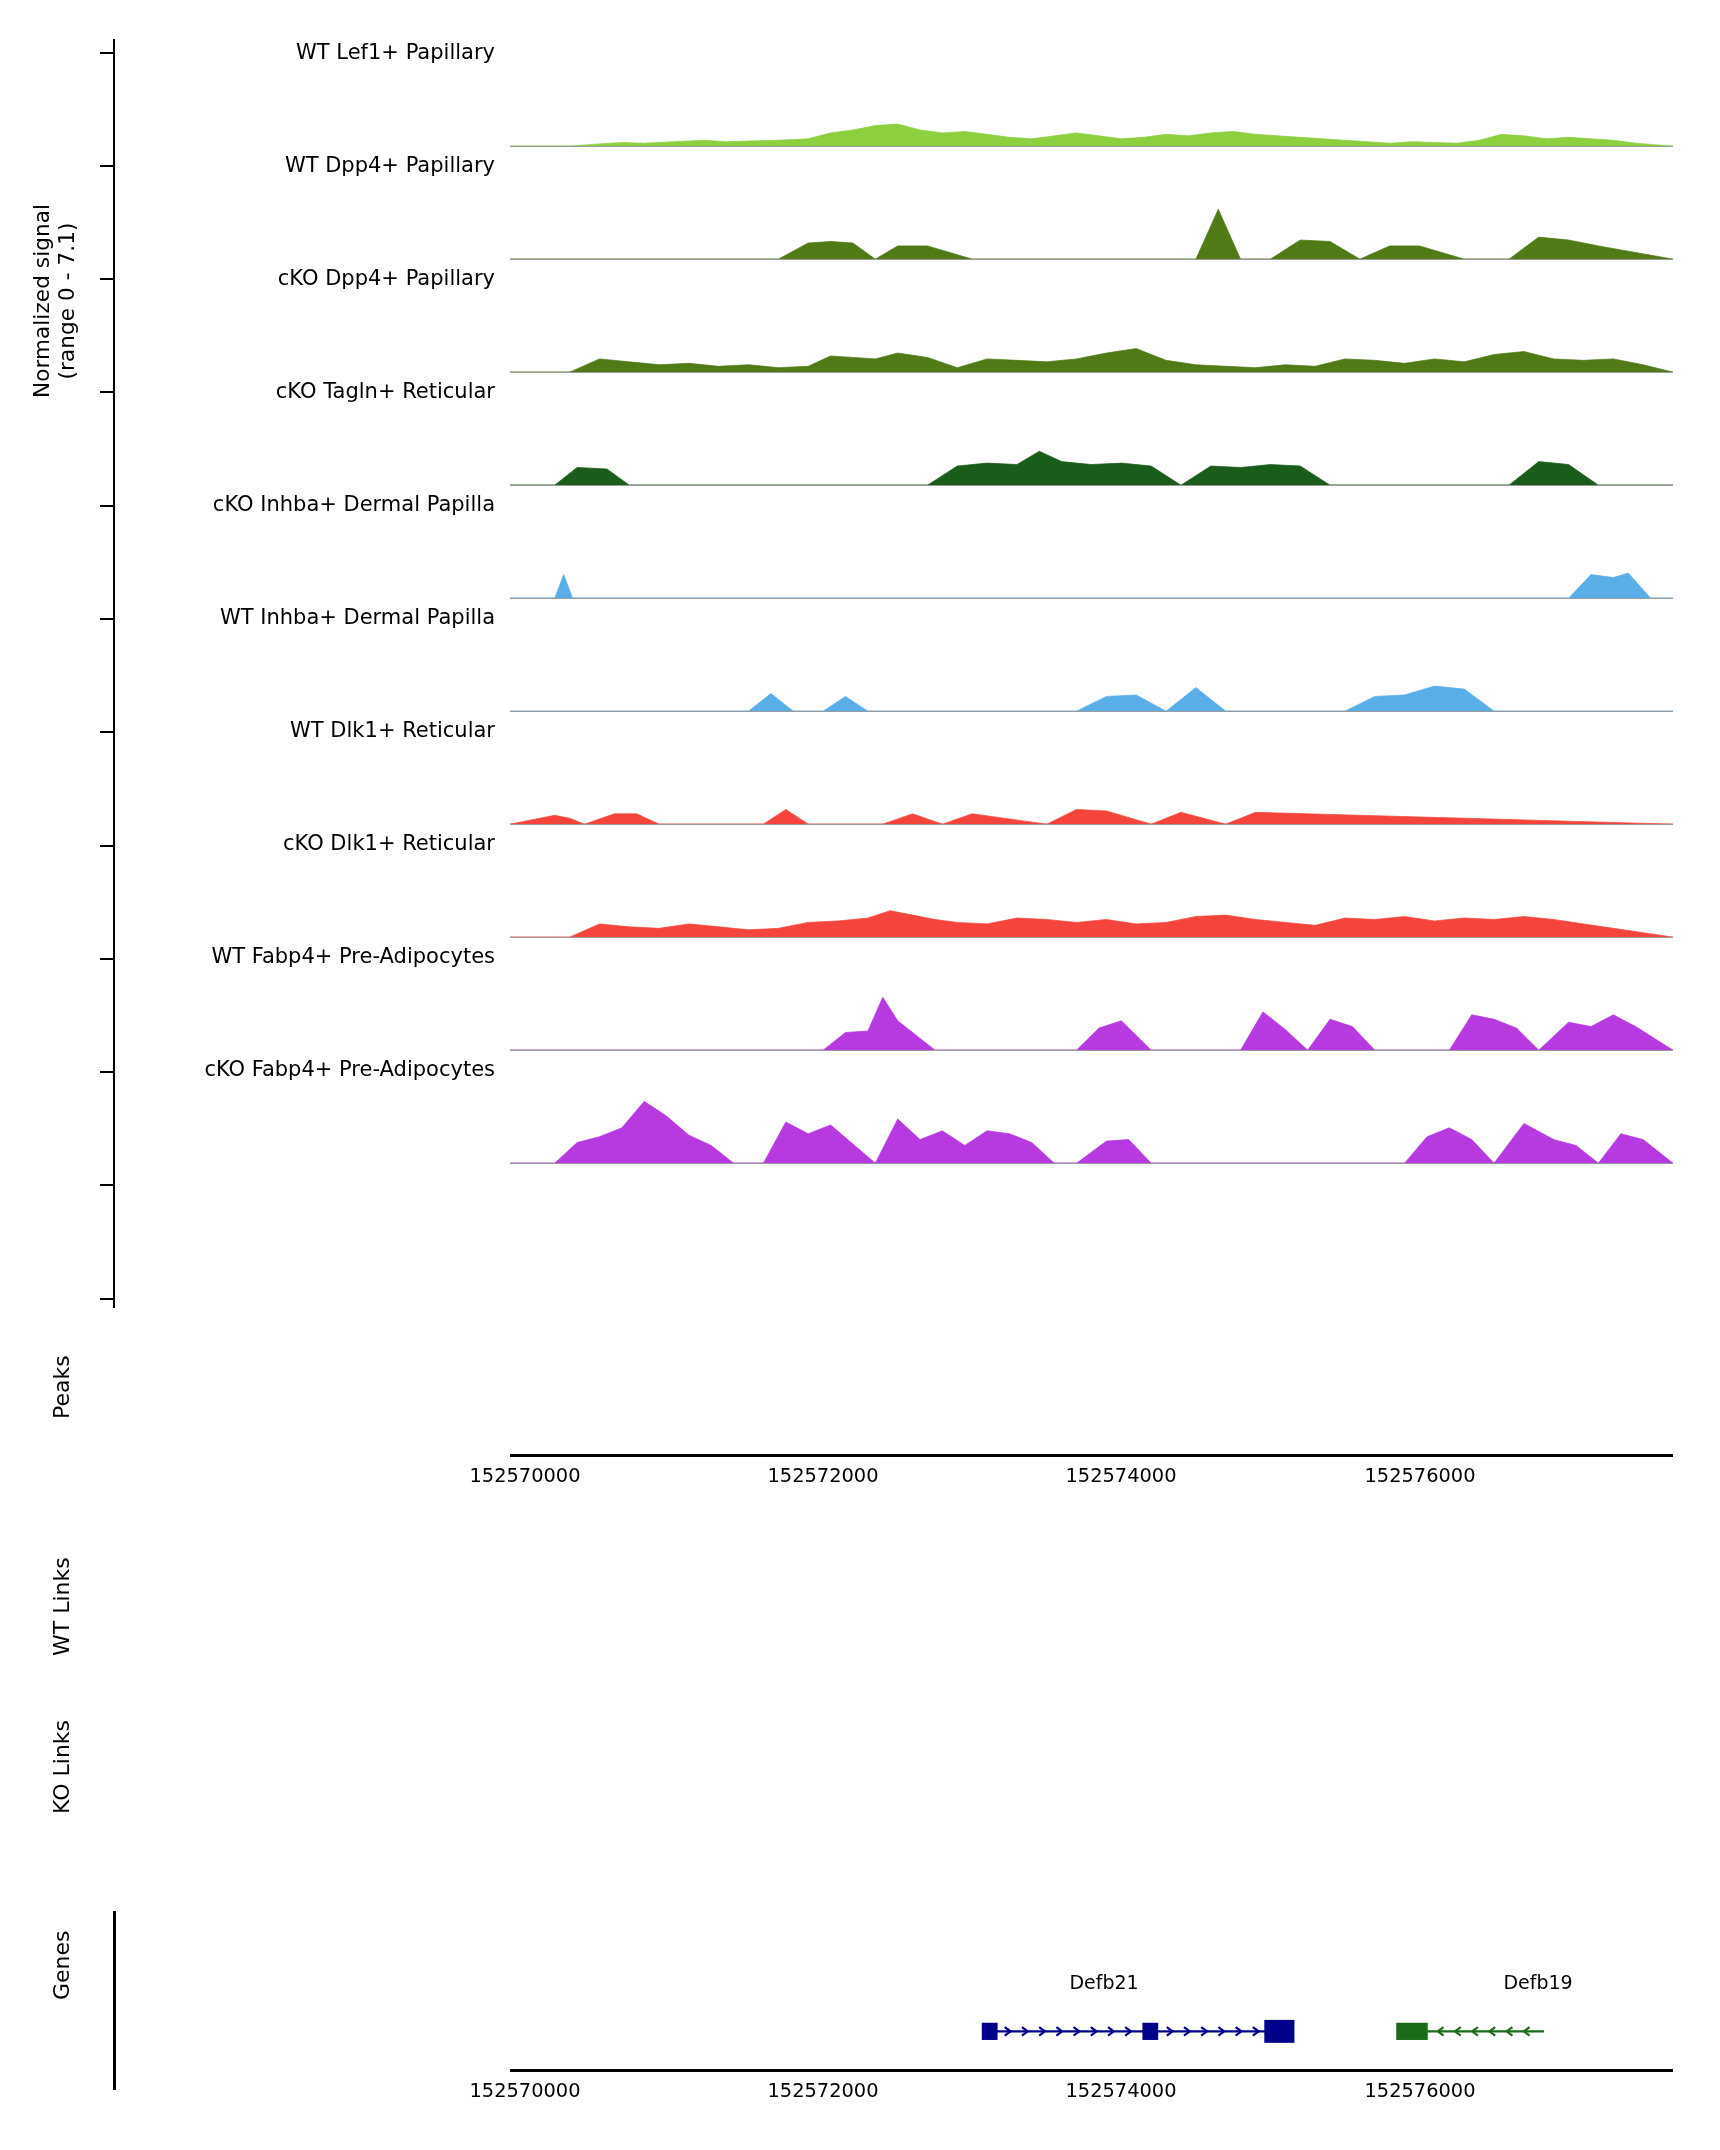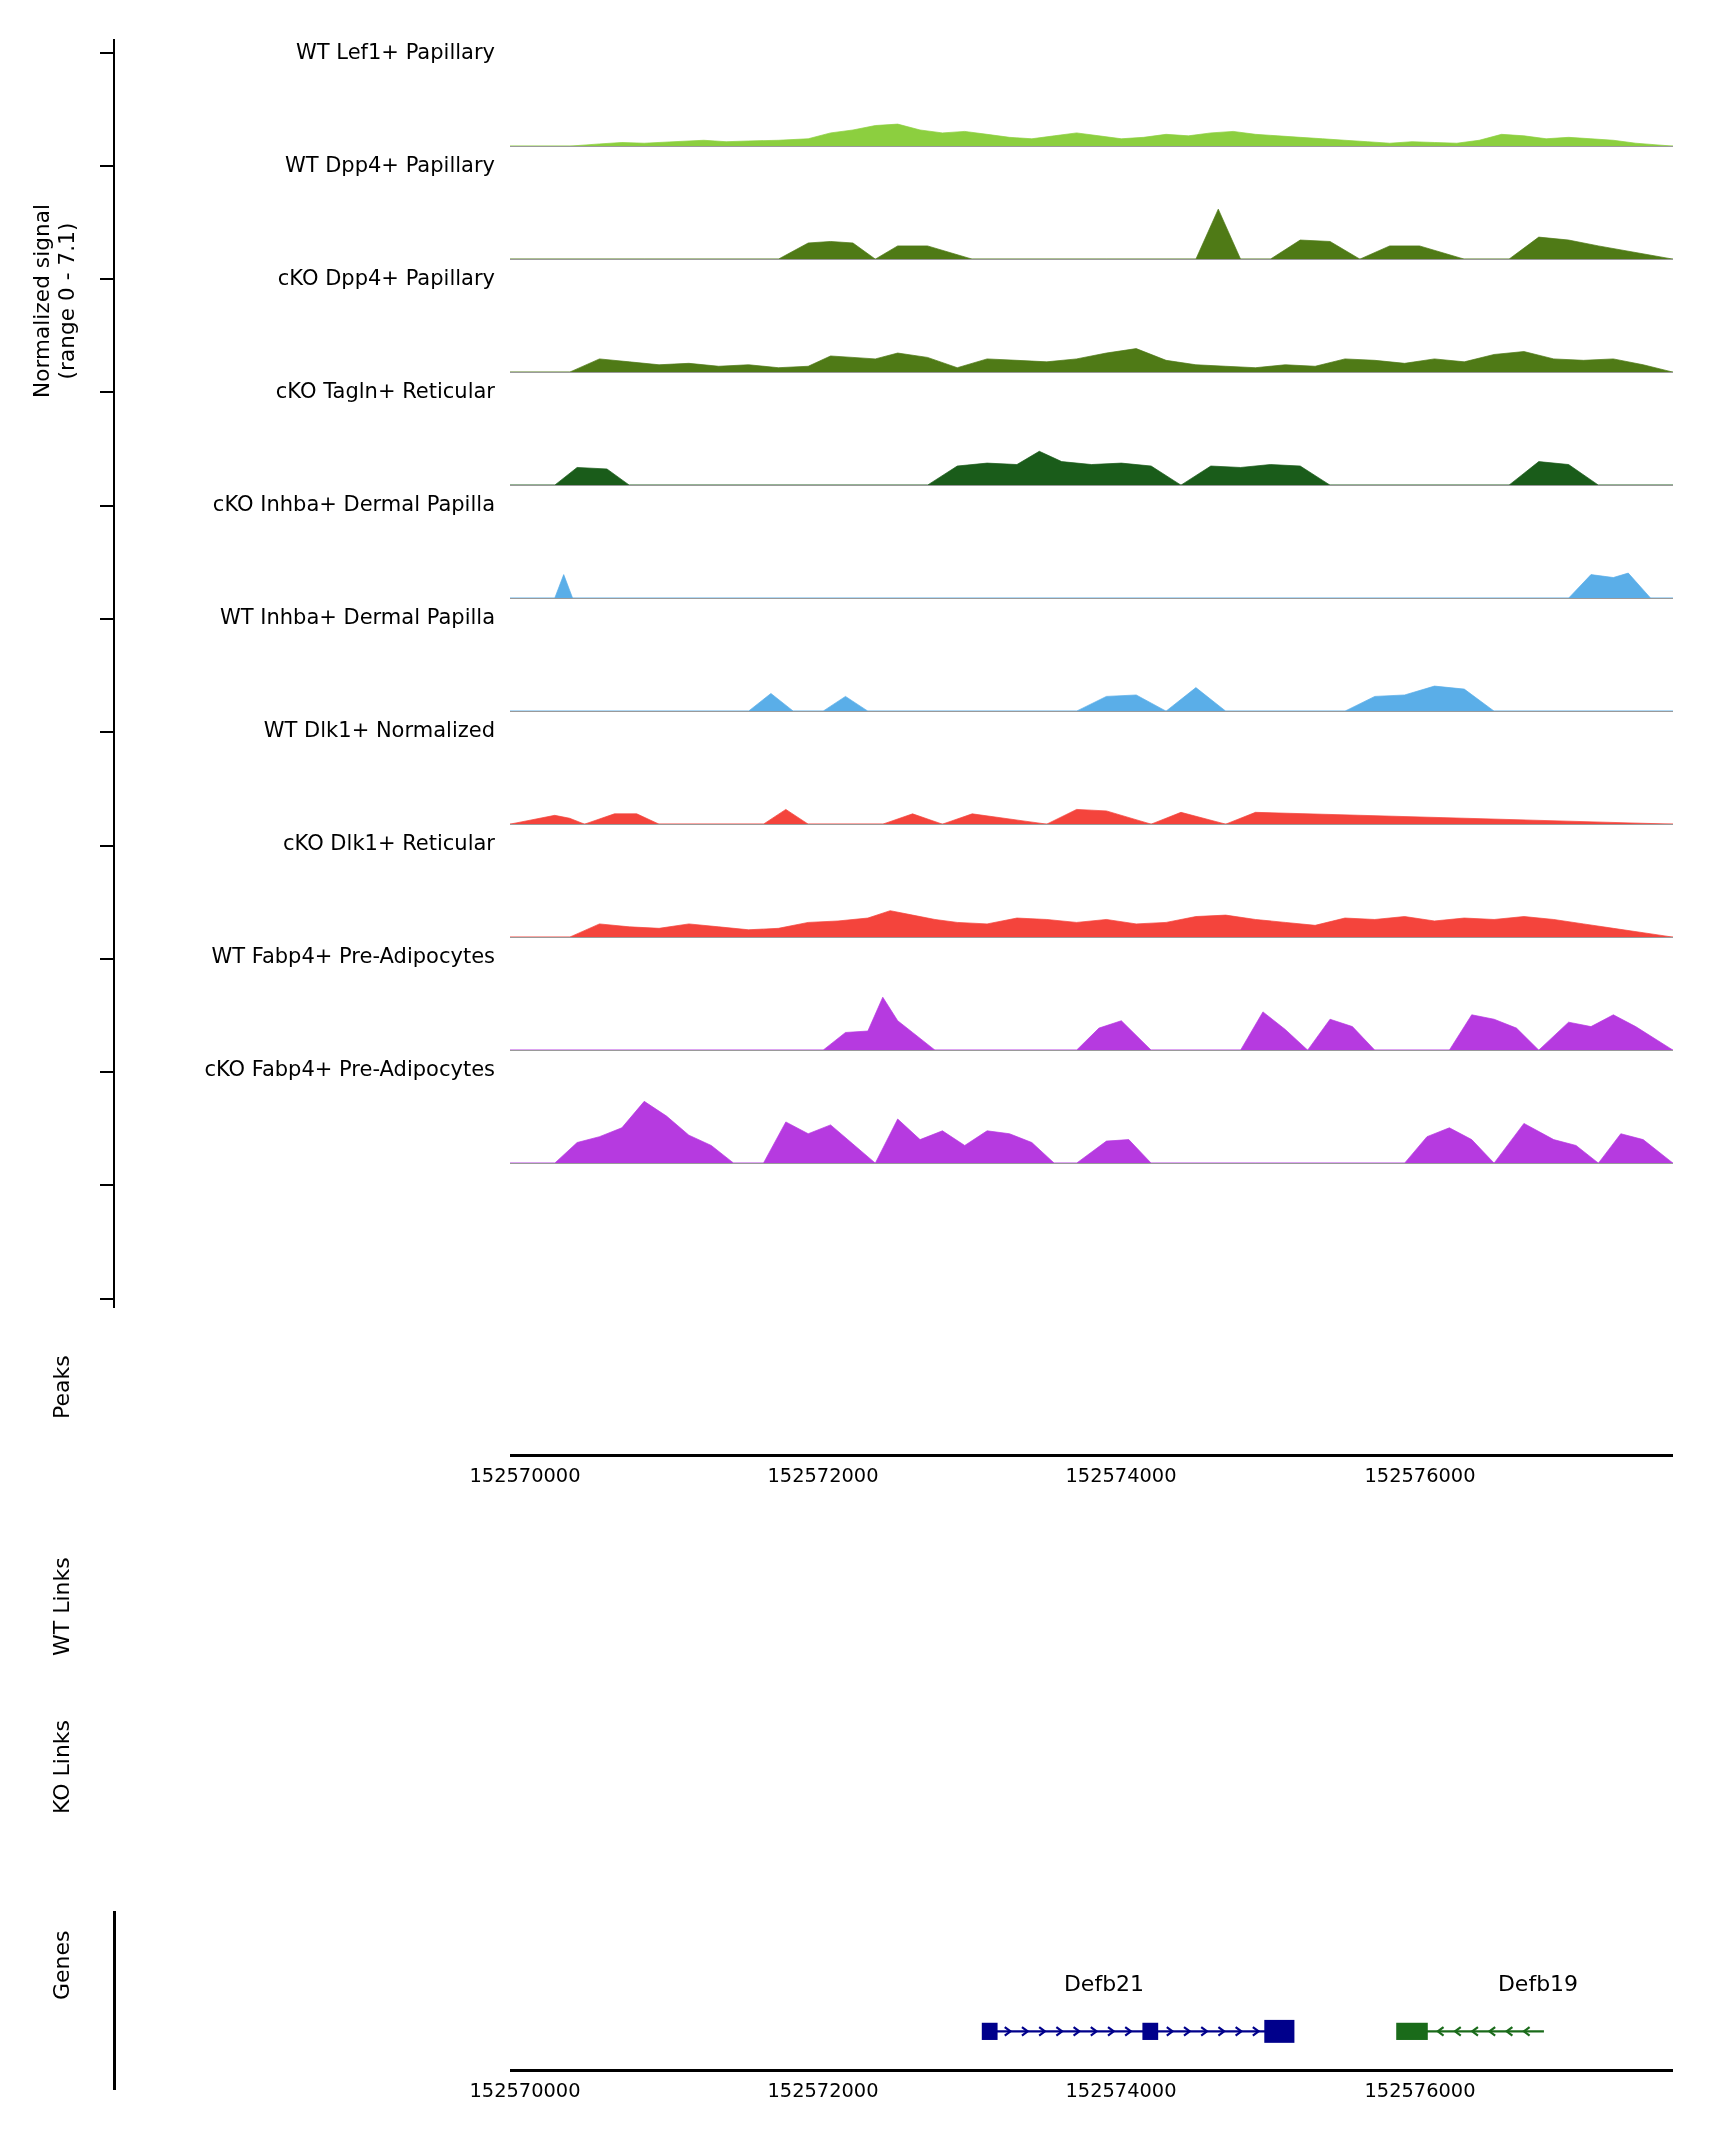--- a/index.html
+++ b/index.html
@@ -135,21 +135,21 @@
     left: 510px;
     width: 1163px;
     text-align: center;
     font-size: 24px;
     color: #000;
   }
 
   
   .gene-name {
     position: absolute;
-    font-size: 22px;
+    font-size: 19px;
     transform: translateX(-50%);
     white-space: nowrap;
     color: #000;
   }
   .genes-plot {
     position: absolute;
     left: 510px;
     width: 1163px;
     height: 43px;
   }
@@ -234,21 +234,21 @@
       <div class="track">
         <div class="track-label">WT Inhba+ Dermal Papilla</div>
         <div class="track-plot">
           <svg viewBox="0 0 1622 158" preserveAspectRatio="none">
             <path d="M 0.0 154 L 0.0 154.0 L 332.7 154.0 L 363.9 129.3 L 395.1 154.0 L 436.7 154.0 L 467.9 133.4 L 499.1 154.0 L 790.2 154.0 L 831.8 133.4 L 873.4 131.4 L 915.0 154.0 L 956.6 121.1 L 998.2 154.0 L 1164.5 154.0 L 1206.1 133.4 L 1247.7 131.4 L 1289.3 119.0 L 1330.9 123.2 L 1372.5 154.0 L 1622.0 154.0 L 1622.0 154 Z" fill="#5aaee8" stroke="#5aaee8" stroke-width="1"></path>
           </svg>
         </div>
         <div class="track-baseline"></div>
       </div>
       <div class="track">
-        <div class="track-label">WT Dlk1+ Normalized</div>
+        <div class="track-label">WT Dlk1+ Reticular</div>
         <div class="track-plot">
           <svg viewBox="0 0 1622 158" preserveAspectRatio="none">
             <path d="M 0.0 154 L 0.0 154.0 L 62.4 141.7 L 83.2 145.8 L 104.0 154.0 L 145.6 139.6 L 176.8 139.6 L 207.9 154.0 L 353.5 154.0 L 384.7 133.4 L 415.9 154.0 L 519.9 154.0 L 561.5 139.6 L 603.1 154.0 L 644.6 139.6 L 748.6 154.0 L 790.2 133.4 L 831.8 135.5 L 894.2 154.0 L 935.8 137.5 L 998.2 154.0 L 1039.7 137.5 L 1622.0 154.0 L 1622.0 154 Z" fill="#f4443c" stroke="#f4443c" stroke-width="1"></path>
           </svg>
         </div>
         <div class="track-baseline"></div>
       </div>
       <div class="track">
         <div class="track-label">cKO Dlk1+ Reticular</div>
         <div class="track-plot">

